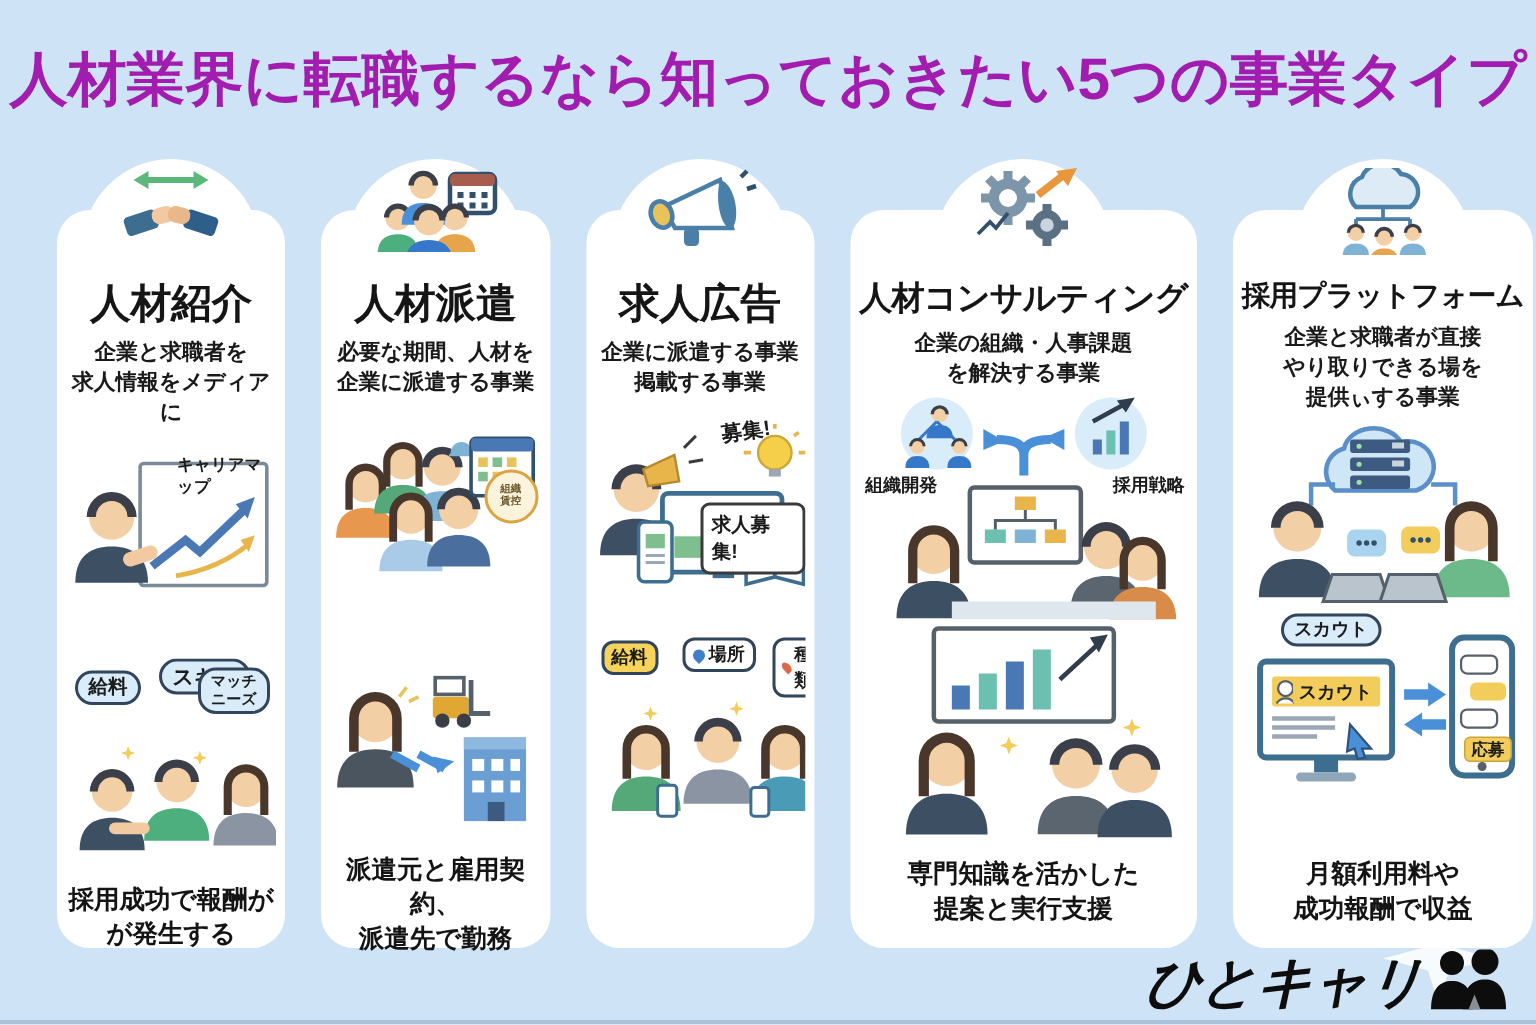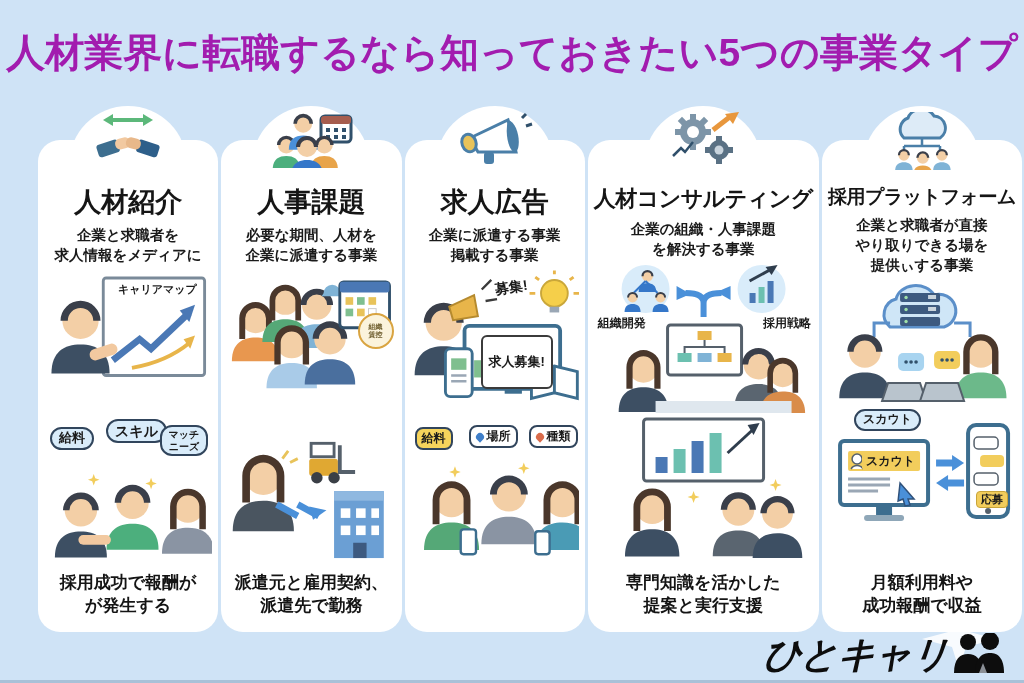--- a/index.html
+++ b/index.html
@@ -1,41 +1,41 @@
 <!DOCTYPE html>
 <html><head>
 <meta charset="utf-8">
 <style>
   html,body{margin:0;padding:0;}
   body{font-family:"Liberation Sans","DejaVu Sans",sans-serif;}
   .stage{position:relative;width:1024px;height:683px;background:#cfe3f6;overflow:hidden;}
   .page-title{position:absolute;top:26px;left:0;width:100%;text-align:center;margin:0;
     font-size:39px;font-weight:700;color:#a21caf;letter-spacing:0px;}
-  .cards{position:absolute;top:140px;left:38px;width:984px;height:492px;display:flex;gap:3px;}
+  .cards{position:absolute;top:140px;left:38px;width:984px;height:492px;display:flex;gap:24px;}
   .card{position:relative;flex:1;background:#ffffff;border-radius:22px;display:flex;
     flex-direction:column;align-items:center;padding:44px 6px 12px 6px;box-sizing:border-box;}
   .notch{position:absolute;top:-34px;left:50%;transform:translateX(-50%);width:118px;height:70px;
     background:#ffffff;border-radius:60px 60px 0 0;}
   .notch svg{position:absolute;left:50%;top:6px;transform:translateX(-50%);}
   .card-title{margin:0 0 5px 0;font-size:27px;font-weight:900;color:#151515;text-align:center;white-space:nowrap;}
   .card-title.sm{font-size:22px;letter-spacing:-0.5px;}
   .card-title.md{font-size:19px;letter-spacing:-0.5px;}
   .card-sub{margin:0 0 4px 0;font-size:14.5px;line-height:1.38;font-weight:800;color:#1a1a1a;
     text-align:center;white-space:pre-line;}
   .art{position:relative;width:100%;height:150px;overflow:hidden;flex:none;}
   .art svg.scene{position:absolute;left:0;top:0;width:100%;height:100%;}
   .card-cap{margin:auto 0 2px 0;font-size:17px;line-height:1.35;font-weight:900;color:#141414;
     text-align:center;white-space:pre-line;}
   
   .lbl{position:absolute;font-weight:900;color:#1b1b1b;}
   .bubble{background:#d9ecfa;border:2px solid #31455c;border-radius:12px;padding:2px 7px;
     font-size:12px;text-align:center;white-space:pre-line;line-height:1.15;}
   .boardlabel{font-size:11px;}
   .shout{font-size:14px;transform:rotate(-8deg);}
-  .screenbox{background:#fff;border:2px solid #3b3b3b;border-radius:6px;padding:16px 6px;font-size:13px;}
+  .screenbox{background:#fff;border:2px solid #3b3b3b;border-radius:6px;padding:4px 6px;font-size:13px;}
   .tag{border:2px solid #31455c;border-radius:8px;background:#fff;padding:1px 5px;font-size:12px;
     display:flex;align-items:center;gap:3px;}
   .tag.yellow{background:#f6d45c;}
   .pin{width:8px;height:8px;border-radius:50% 50% 50% 0;transform:rotate(-45deg);display:inline-block;}
   .pin.blue{background:#3f7fc9;} .pin.red{background:#d96b4a;}
   .badge{position:absolute;width:32px;height:32px;border-radius:50%;background:#fbf3dc;
     border:2px solid #d9a441;font-size:7px;line-height:1.2;font-weight:700;color:#6b5a2a;
     display:flex;align-items:center;justify-content:center;text-align:center;white-space:pre-line;}
   .banner{background:#f2cd5c;border-radius:3px;padding:0 4px;font-size:12px;}
   .phonetag{background:#f2cd5c;border:1.5px solid #c9a53a;border-radius:4px;padding:0 4px;font-size:11px;}
@@ -129,21 +129,21 @@
             <rect x="57" y="23" width="4" height="4"></rect>
               <rect x="65" y="23" width="4" height="4"></rect>
               <rect x="73" y="23" width="4" height="4"></rect>
           </g>
           <use href="#b" x="2" y="22" color="#4caf7d" transform="scale(0.85)" transform-origin="2 22"></use>
           <use href="#b" x="40" y="22" color="#e8a44a" transform="scale(0.85)" transform-origin="40 22"></use>
           <use href="#b" x="18" y="0" color="#4a90d9" transform="scale(0.9)" transform-origin="18 0"></use>
           <use href="#b" x="20" y="22" color="#3577c9"></use>
         </svg>
       </div>
-      <h2 class="card-title">人事課題</h2>
+      <h2 class="card-title">人材派遣</h2>
       <p class="card-sub">必要な期間、人材を
 企業に派遣する事業</p>
 
       <div class="art">
         <svg class="scene" viewBox="0 0 176 150">
           <use href="#bl" x="2" y="28" color="#e8974f" transform="scale(1.55)" transform-origin="2 28"></use>
           <use href="#bl" x="34" y="10" color="#55a877" transform="scale(1.5)" transform-origin="34 10"></use>
           <use href="#b" x="66" y="14" color="#7fb3d6" transform="scale(1.55)" transform-origin="66 14"></use>
           <use href="#bl" x="38" y="52" color="#a9cbe8" transform="scale(1.65)" transform-origin="38 52"></use>
           <use href="#b" x="78" y="48" color="#4a6f9e" transform="scale(1.65)" transform-origin="78 48"></use>

